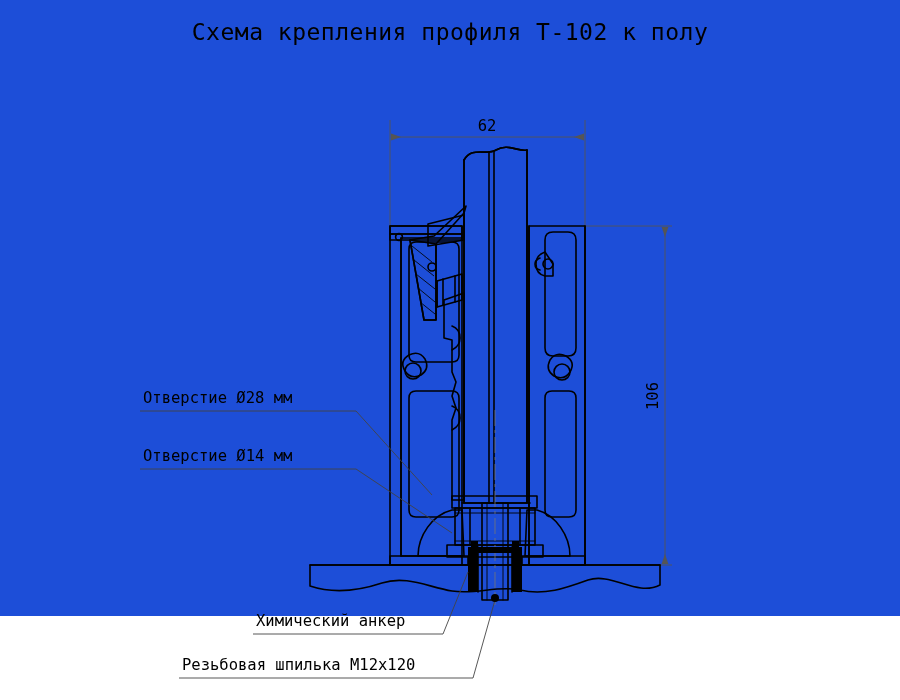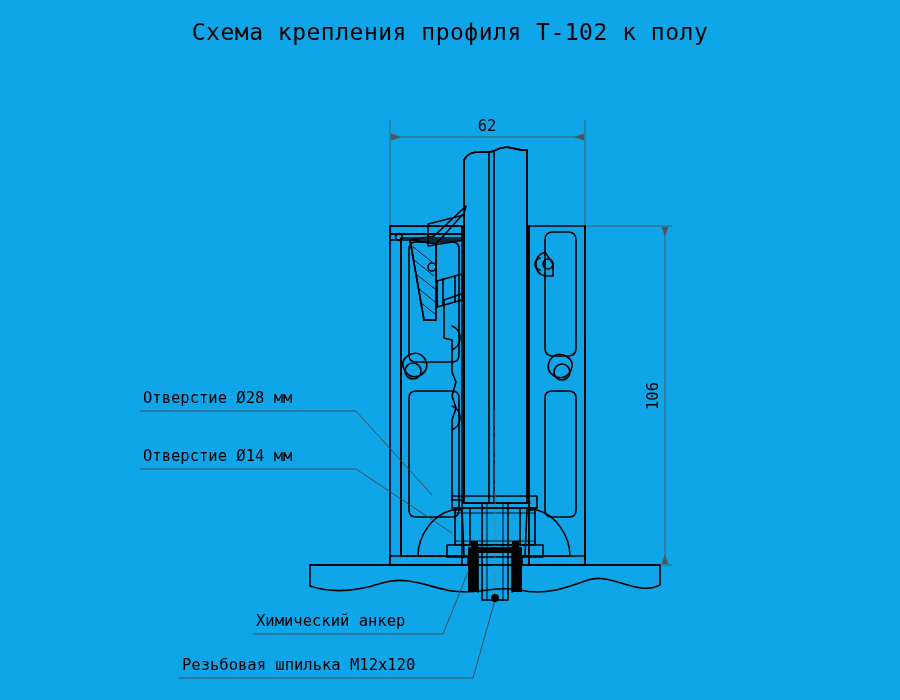--- a/index.html
+++ b/index.html
@@ -10,22 +10,22 @@
   }
   body {
     width: 900px;
     height: 700px;
     overflow: hidden;
     font-family: "DejaVu Sans", sans-serif;
   }
   #drawing-root {
     position: relative;
     width: 900px;
-    height: 700px;
-    background: #0ea5e9;
+    height: 616px;
+    background: #1d4ed8;
   }
   #drawing-svg {
     position: absolute;
     left: 0;
     top: 0;
     width: 900px;
     height: 700px;
     display: block;
   }
   .title-text {

